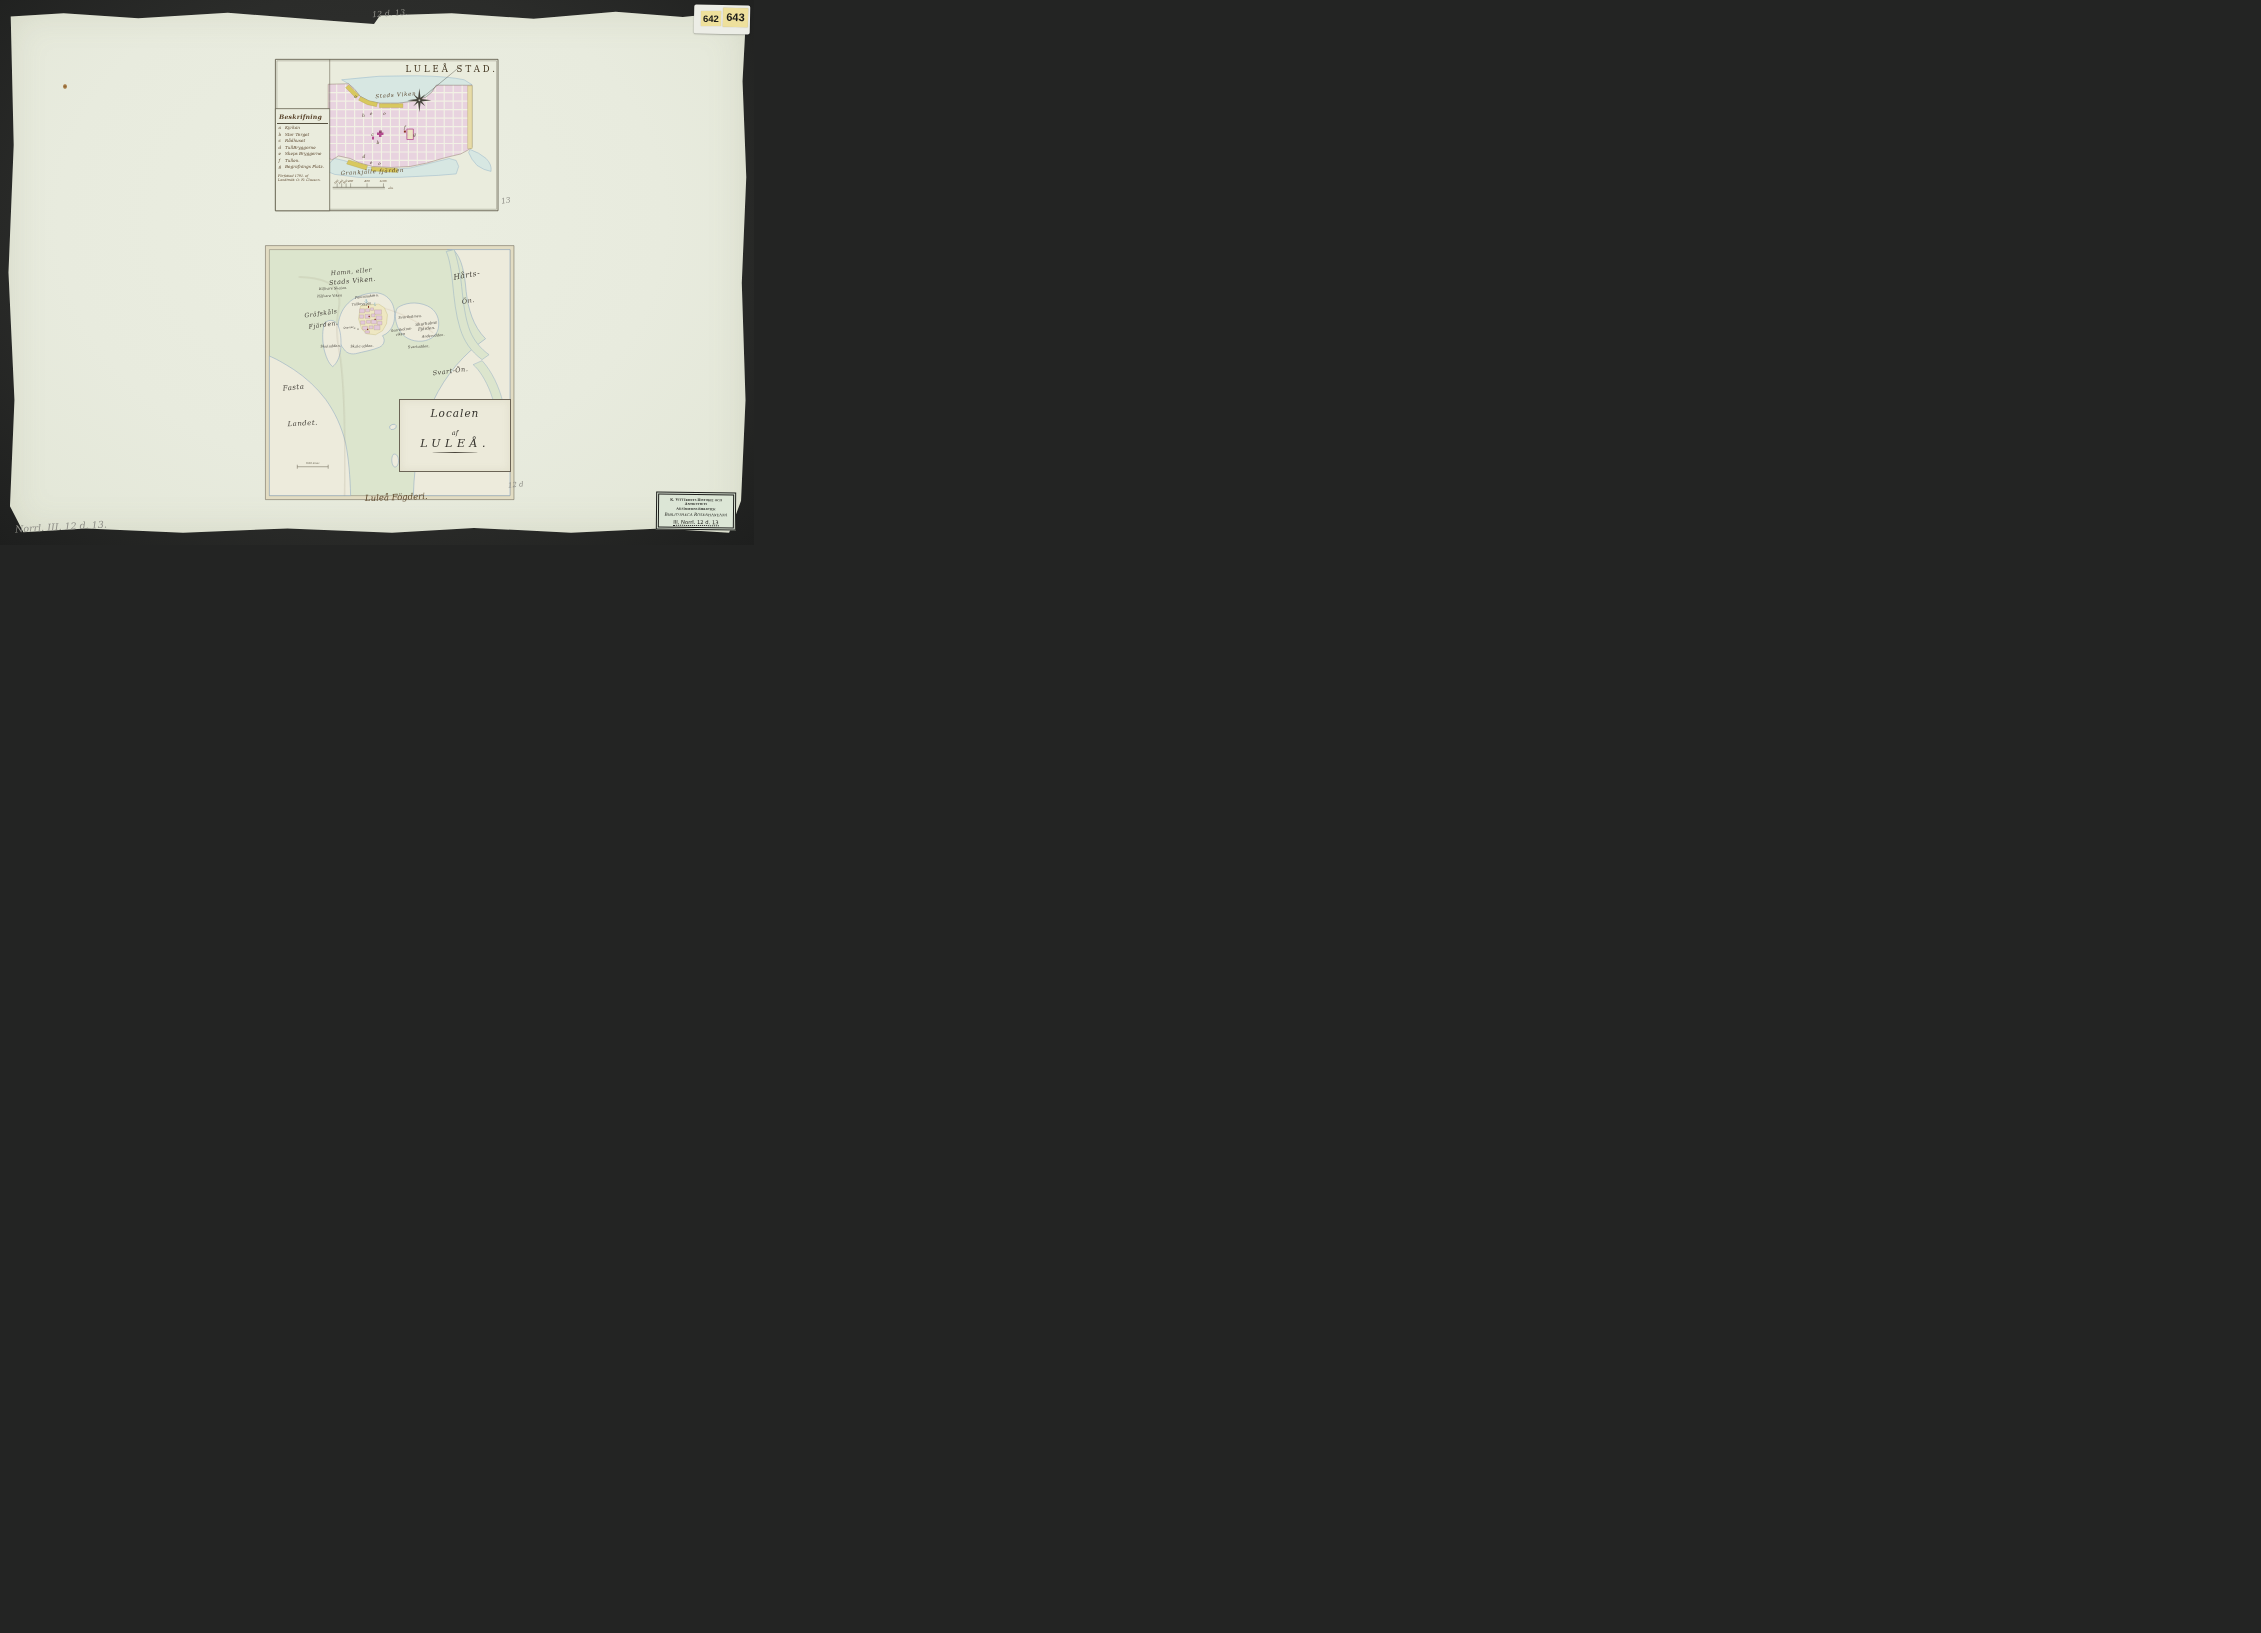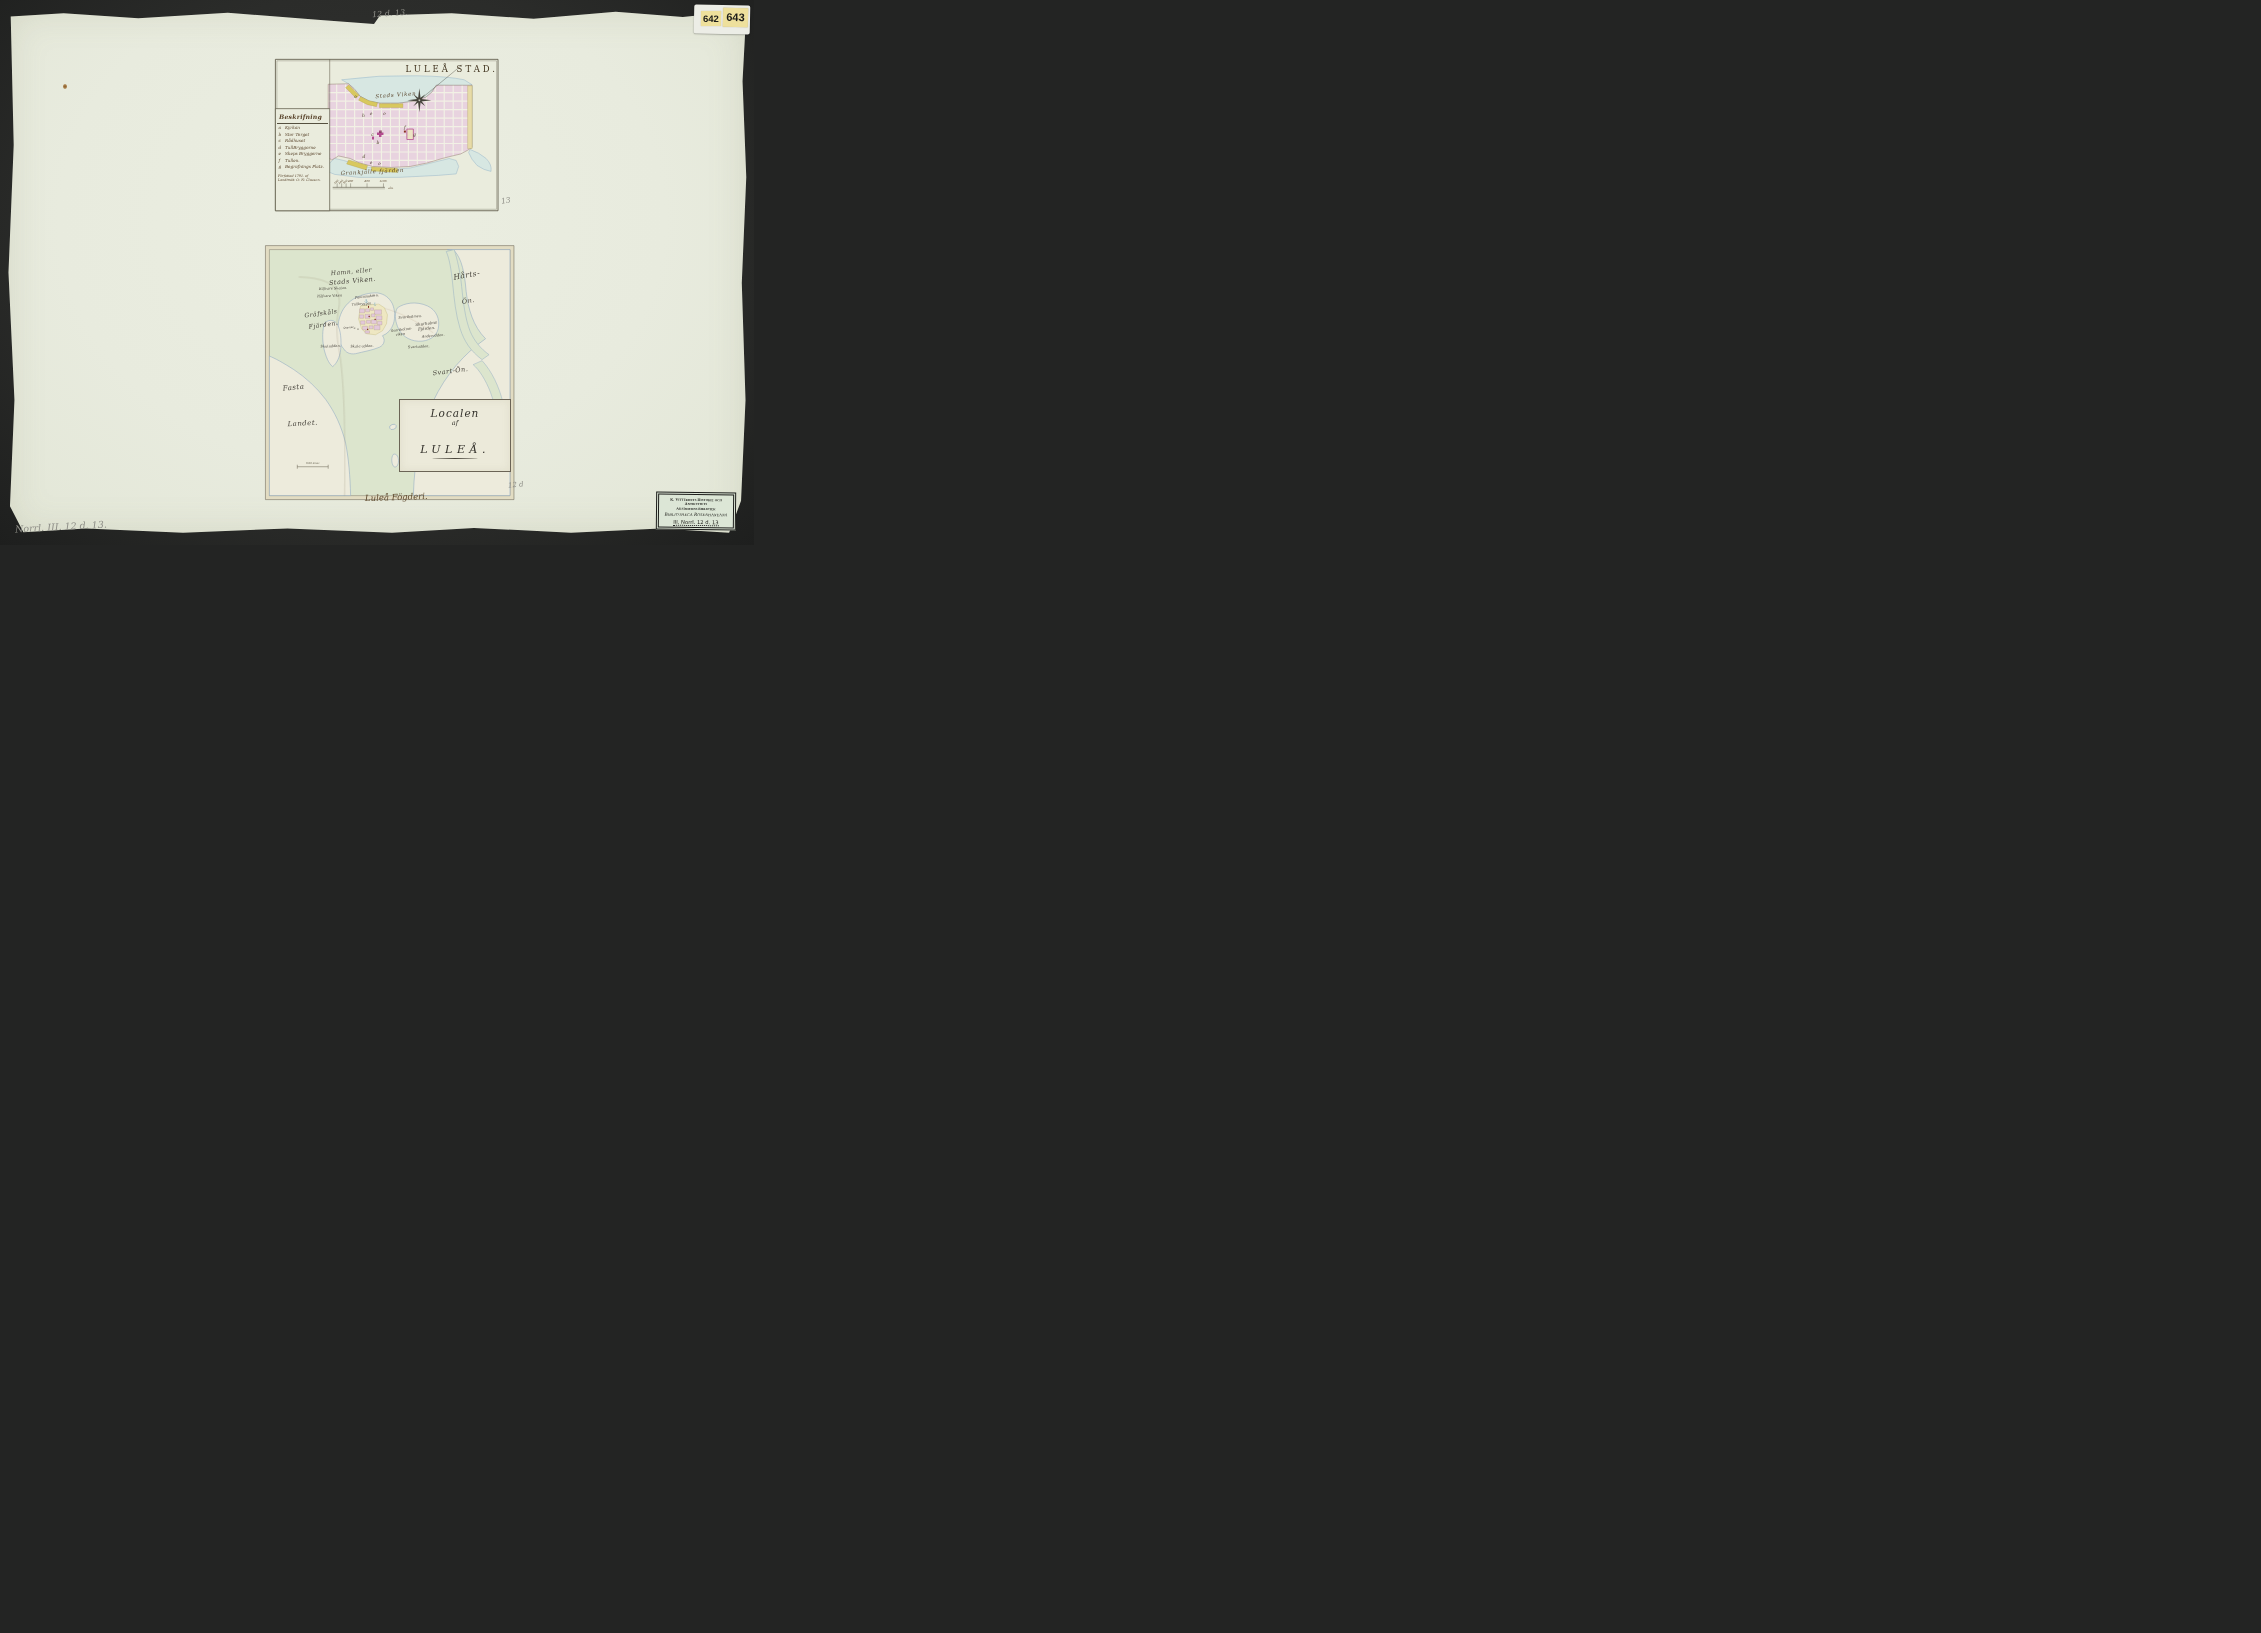--- a/index.html
+++ b/index.html
@@ -23,22 +23,22 @@
   #legend{left:277px;top:112px;width:51px;color:#5a452c;}
   #legend h4{margin:0 0 1px 0;font-size:6.2px;font-style:italic;font-weight:bold;
     border-bottom:0.7px solid #55503f;padding:1px 0 3px 2px;letter-spacing:0.2px;}
   .leg-row{display:flex;gap:2.5px;font-size:4.2px;font-style:italic;line-height:1.55;padding-left:1.5px;}
   .leg-row .k{width:4px;flex:none;}
   #legend .credit{margin-top:3px;font-size:3.3px;font-style:italic;line-height:1.5;padding-left:1px;}
   #cartouche{left:399px;top:399px;width:110px;height:71px;background:#eceada;
     border:0.5px solid #6b6456;box-shadow:inset 0 0 9px rgba(140,130,90,.12);
     text-align:center;color:#33312b;}
   #cart-l1{margin-top:6.5px;font-size:10.5px;font-style:italic;letter-spacing:1px;}
-  #cart-l2{font-size:6.5px;font-style:italic;margin-top:0;}
-  #cart-l3{font-size:11px;font-style:italic;letter-spacing:4.5px;margin-top:16px;}
+  #cart-l2{font-size:6.5px;font-style:italic;margin-top:10px;}
+  #cart-l3{font-size:11px;font-style:italic;letter-spacing:4.5px;margin-top:0;}
   #cart-underline{width:46px;height:1px;background:#4a463c;margin:2px auto 0 auto;border-radius:50%;}
   #bookplate{left:656px;top:492px;width:78px;height:36px;background:#dce6d6;
     border:1px solid #1d1d1b;transform:rotate(.6deg);
     font-family:"Liberation Serif",serif;text-align:center;color:#191915;}
   #bookplate .inner{position:absolute;inset:1px;border:0.5px solid #1d1d1b;padding-top:2.5px;}
   #bp1{font-size:3.8px;font-variant:small-caps;font-weight:bold;letter-spacing:0.1px;}
   #bp2{font-size:3.6px;font-variant:small-caps;font-weight:bold;margin-top:1px;}
   #bp3{font-size:5px;font-variant:small-caps;font-style:italic;margin-top:1.5px;letter-spacing:0.2px;}
   #bp4{display:inline-block;font-size:5.2px;margin-top:1px;border-bottom:0.5px dotted #222;
     font-family:"DejaVu Sans",sans-serif;}

